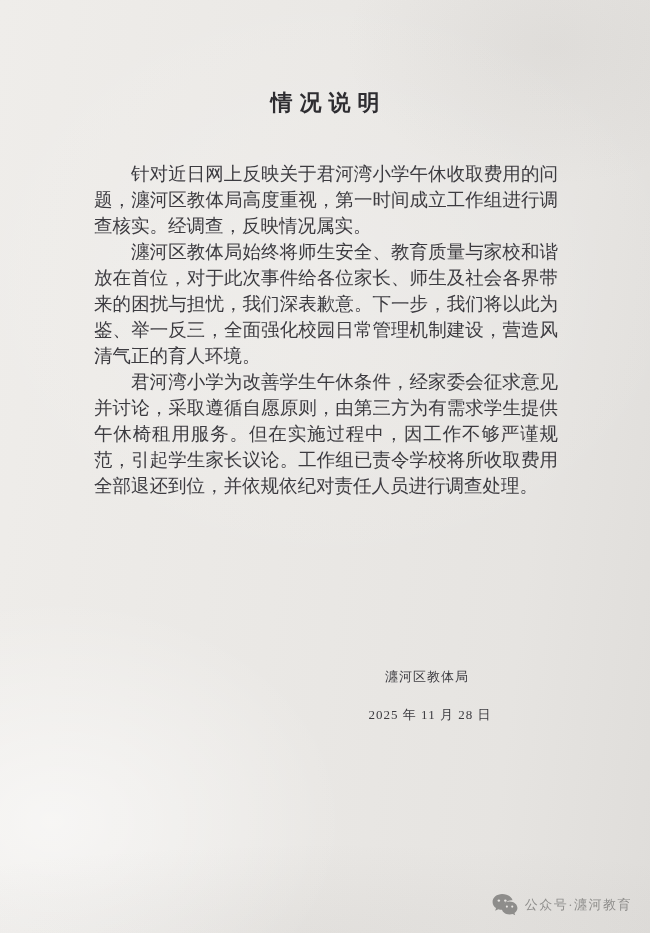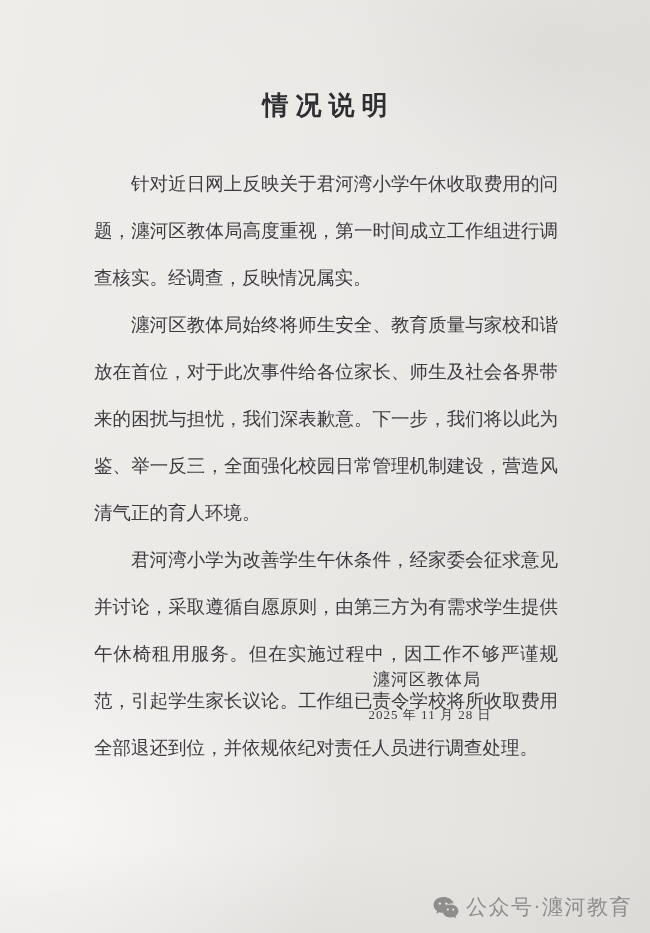--- a/index.html
+++ b/index.html
@@ -26,33 +26,33 @@
       radial-gradient(ellipse 300px 200px at 85% 5%, rgba(120,115,110,0.07), rgba(0,0,0,0) 70%),
       radial-gradient(ellipse 700px 120px at 50% 100%, rgba(120,115,110,0.06), rgba(0,0,0,0) 75%);
     pointer-events: none;
   }
   .doc-title {
     position: absolute;
     top: 88px;
     left: 0;
     width: 100%;
     text-align: center;
-    font-size: 26px;
+    font-size: 22px;
     font-weight: bold;
     letter-spacing: 7px;
     text-indent: 7px; 
     color: #2e2d31;
   }
   .doc-body {
     position: absolute;
     top: 161px;
     left: 94px;
     width: 464px;
     font-size: 18.5px;
-    line-height: 47px;
+    line-height: 26px;
     color: #3c3b40;
     text-align: justify;
     text-justify: inter-character;
   }
   .doc-body p {
     margin: 0;
     text-indent: 2em;
   }
   .signature-block {
     position: absolute;
@@ -60,21 +60,21 @@
     left: 0;
     width: 100%;
     color: #3c3b40;
   }
   .signature-line {
     position: absolute;
     top: 0;
     left: 427px;
     transform: translateX(-50%);
     white-space: nowrap;
-    font-size: 17px;
+    font-size: 13px;
     letter-spacing: 1px;
   }
   .date-line {
     position: absolute;
     top: 38px;
     left: 430px;
     transform: translateX(-50%);
     white-space: nowrap;
     font-size: 13px;
     letter-spacing: 1px;
@@ -88,21 +88,21 @@
     gap: 7px;
     color: #8e8d8b;
   }
   .watermark-icon {
     display: inline-flex;
     width: 26px;
     height: 23px;
   }
   .watermark-label {
     font-family: Liberation Serif, serif;
-    font-size: 21px;
+    font-size: 13px;
     letter-spacing: 1.5px;
   }
 </style>
 </head>
 <body>
 
 <div class="photo">
   <div class="paper-texture"></div>
 
   <div class="doc-title">情况说明</div>

